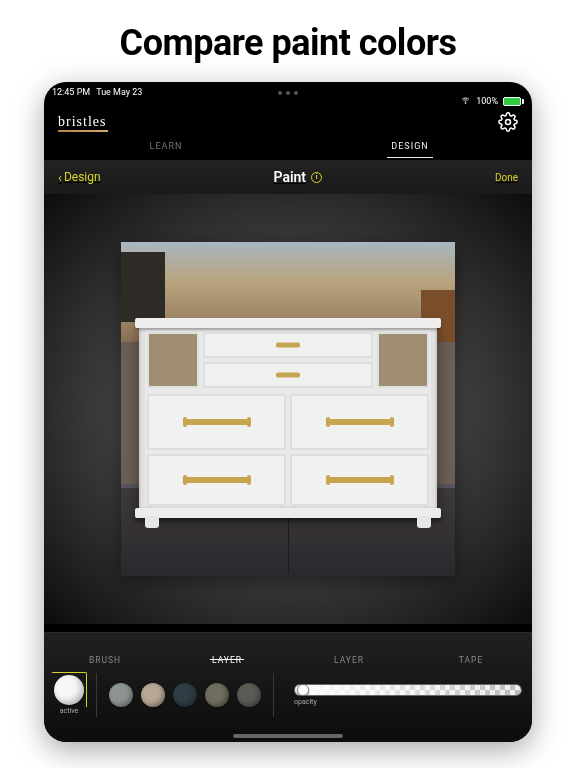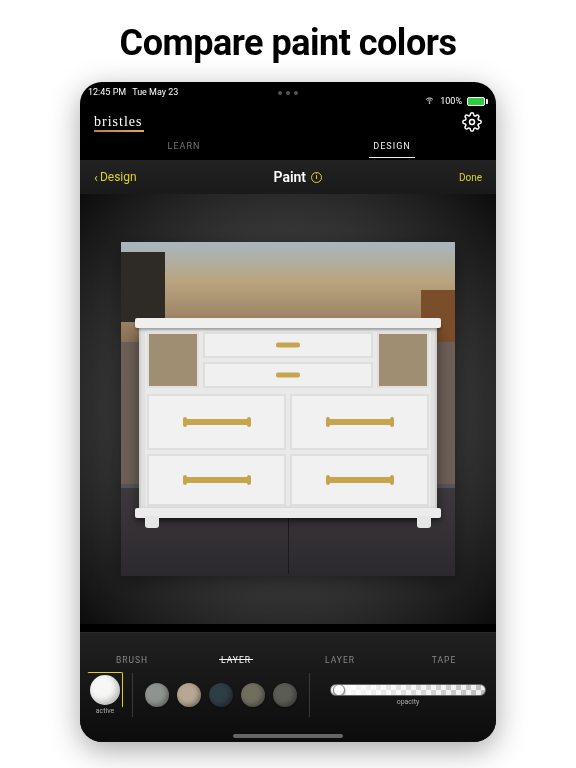--- a/index.html
+++ b/index.html
@@ -1,21 +1,21 @@
 <!DOCTYPE html>
 <html><head>
 <meta charset="utf-8">
 <style>
   * { box-sizing: border-box; margin: 0; padding: 0; }
   html, body { width: 576px; height: 768px; background: #fff; font-family: -apple-system, BlinkMacSystemFont, "Segoe UI", Roboto, Helvetica, Arial, sans-serif; overflow: hidden; }
   .page-title { text-align: center; font-size: 36px; font-weight: 700; color: #000; padding: 22px 0 18px; letter-spacing: -0.5px; }
 
   .device-frame {
-    width: 416px; height: 660px; margin: 0 auto; background: #000; border-radius: 22px;
-    box-shadow: 0 8px 30px rgba(0,0,0,.35); overflow: hidden; position: relative;
+    width: 488px; height: 660px; margin: 0 auto; background: #000; border-radius: 22px;
+    box-shadow: 0 8px 30px rgba(0,0,0,.35); overflow: hidden; position: relative; text-decoration: underline;
   }
 
   
   .statusbar { display:flex; justify-content:space-between; align-items:center; height:20px; padding:0 8px; font-size:9px; color:#fff; }
   .statusbar .left { display:flex; gap:6px; align-items:center; }
   .statusbar .right { display:flex; gap:5px; align-items:center; font-size:9px;margin-top:18px; }
   .cam-dots { position:absolute; top:9px; left:50%; transform:translateX(-50%); display:flex; gap:4px; }
   .cam-dots span{ width:4px; height:4px; border-radius:50%; background:#555;}
 
   .app-bar { display:flex; justify-content:space-between; align-items:flex-end; height:30px; padding:0 14px; }
@@ -88,21 +88,21 @@
   .active-swatch-wrap { display:flex; flex-direction:column; align-items:center; gap:2px;}
   .active-swatch { width:30px; height:30px; border-radius:50%; position:relative;
     box-shadow: inset -3px -3px 6px rgba(0,0,0,.25);}
   .active-swatch::before{ content:""; position:absolute; inset:-3px; border:1px solid transparent;
     border-top-color:#d8d22a; border-right-color:#d8d22a; border-radius:2px;}
   .active-label{ font-size:7px; color:#aaa;}
   .divider-v { width:1px; height:44px; background:#3a3a3a; margin:0 6px;}
   .palette { display:flex; gap:8px; align-items:center;}
   .swatch { width:24px; height:24px; border-radius:50%; box-shadow: inset -2px -2px 5px rgba(0,0,0,.35), 0 1px 2px rgba(0,0,0,.4); cursor:pointer;}
 
-  .opacity-wrap { flex:1; display:flex; flex-direction:column; align-items:center; gap:2px; margin-left:8px;}
+  .opacity-wrap { flex:1; display:flex; flex-direction:column; gap:2px; margin-left:8px;}
   .slider{ width:100%; height:12px; border-radius:6px; position:relative; overflow:hidden;
     background:
       linear-gradient(90deg, #fff 0%, rgba(255,255,255,0) 100%),
       repeating-conic-gradient(#bbb 0% 25%, #eee 0% 50%) 0 0/10px 10px;
     border:1px solid #666;}
   .thumb{ position:absolute; left:2px; top:50%; transform:translateY(-50%); width:12px; height:12px; border-radius:50%; background:#fff; border:1px solid #888; box-shadow:0 1px 2px rgba(0,0,0,.5);}
   .opacity-label{ font-size:7px; color:#aaa;}
 
   .home-indicator{ position:absolute; bottom:4px; left:50%; transform:translateX(-50%); width:110px; height:4px; background:#666; border-radius:3px;}
 

